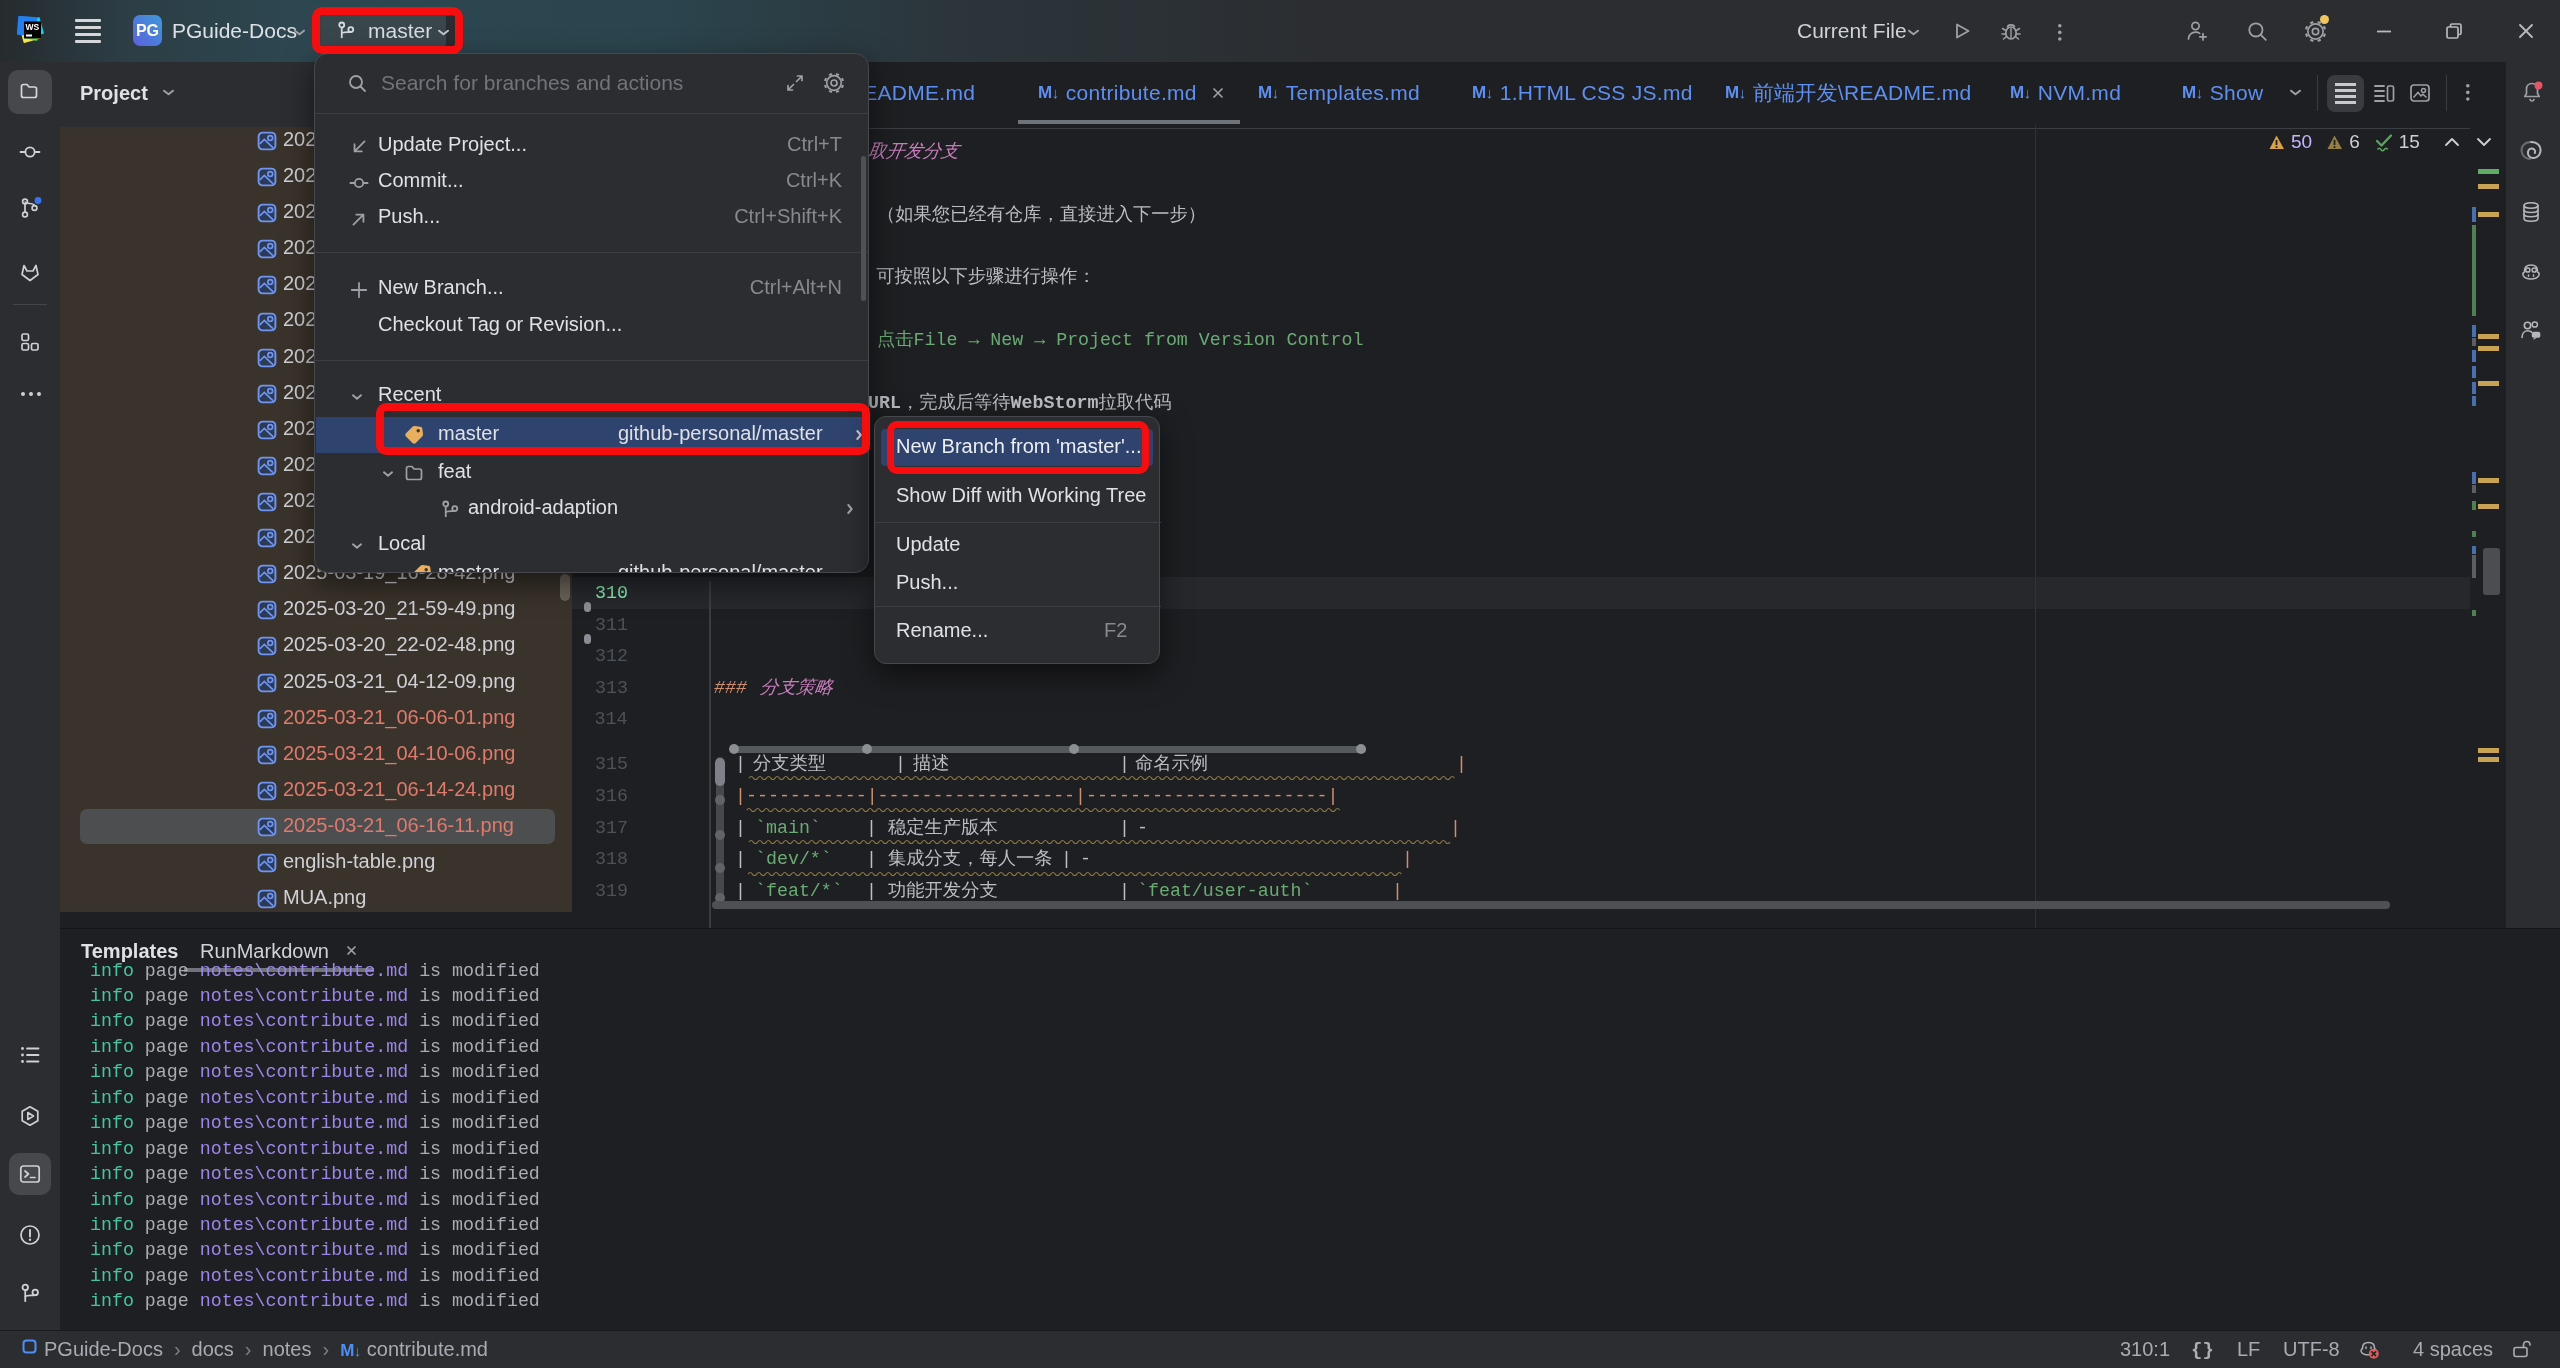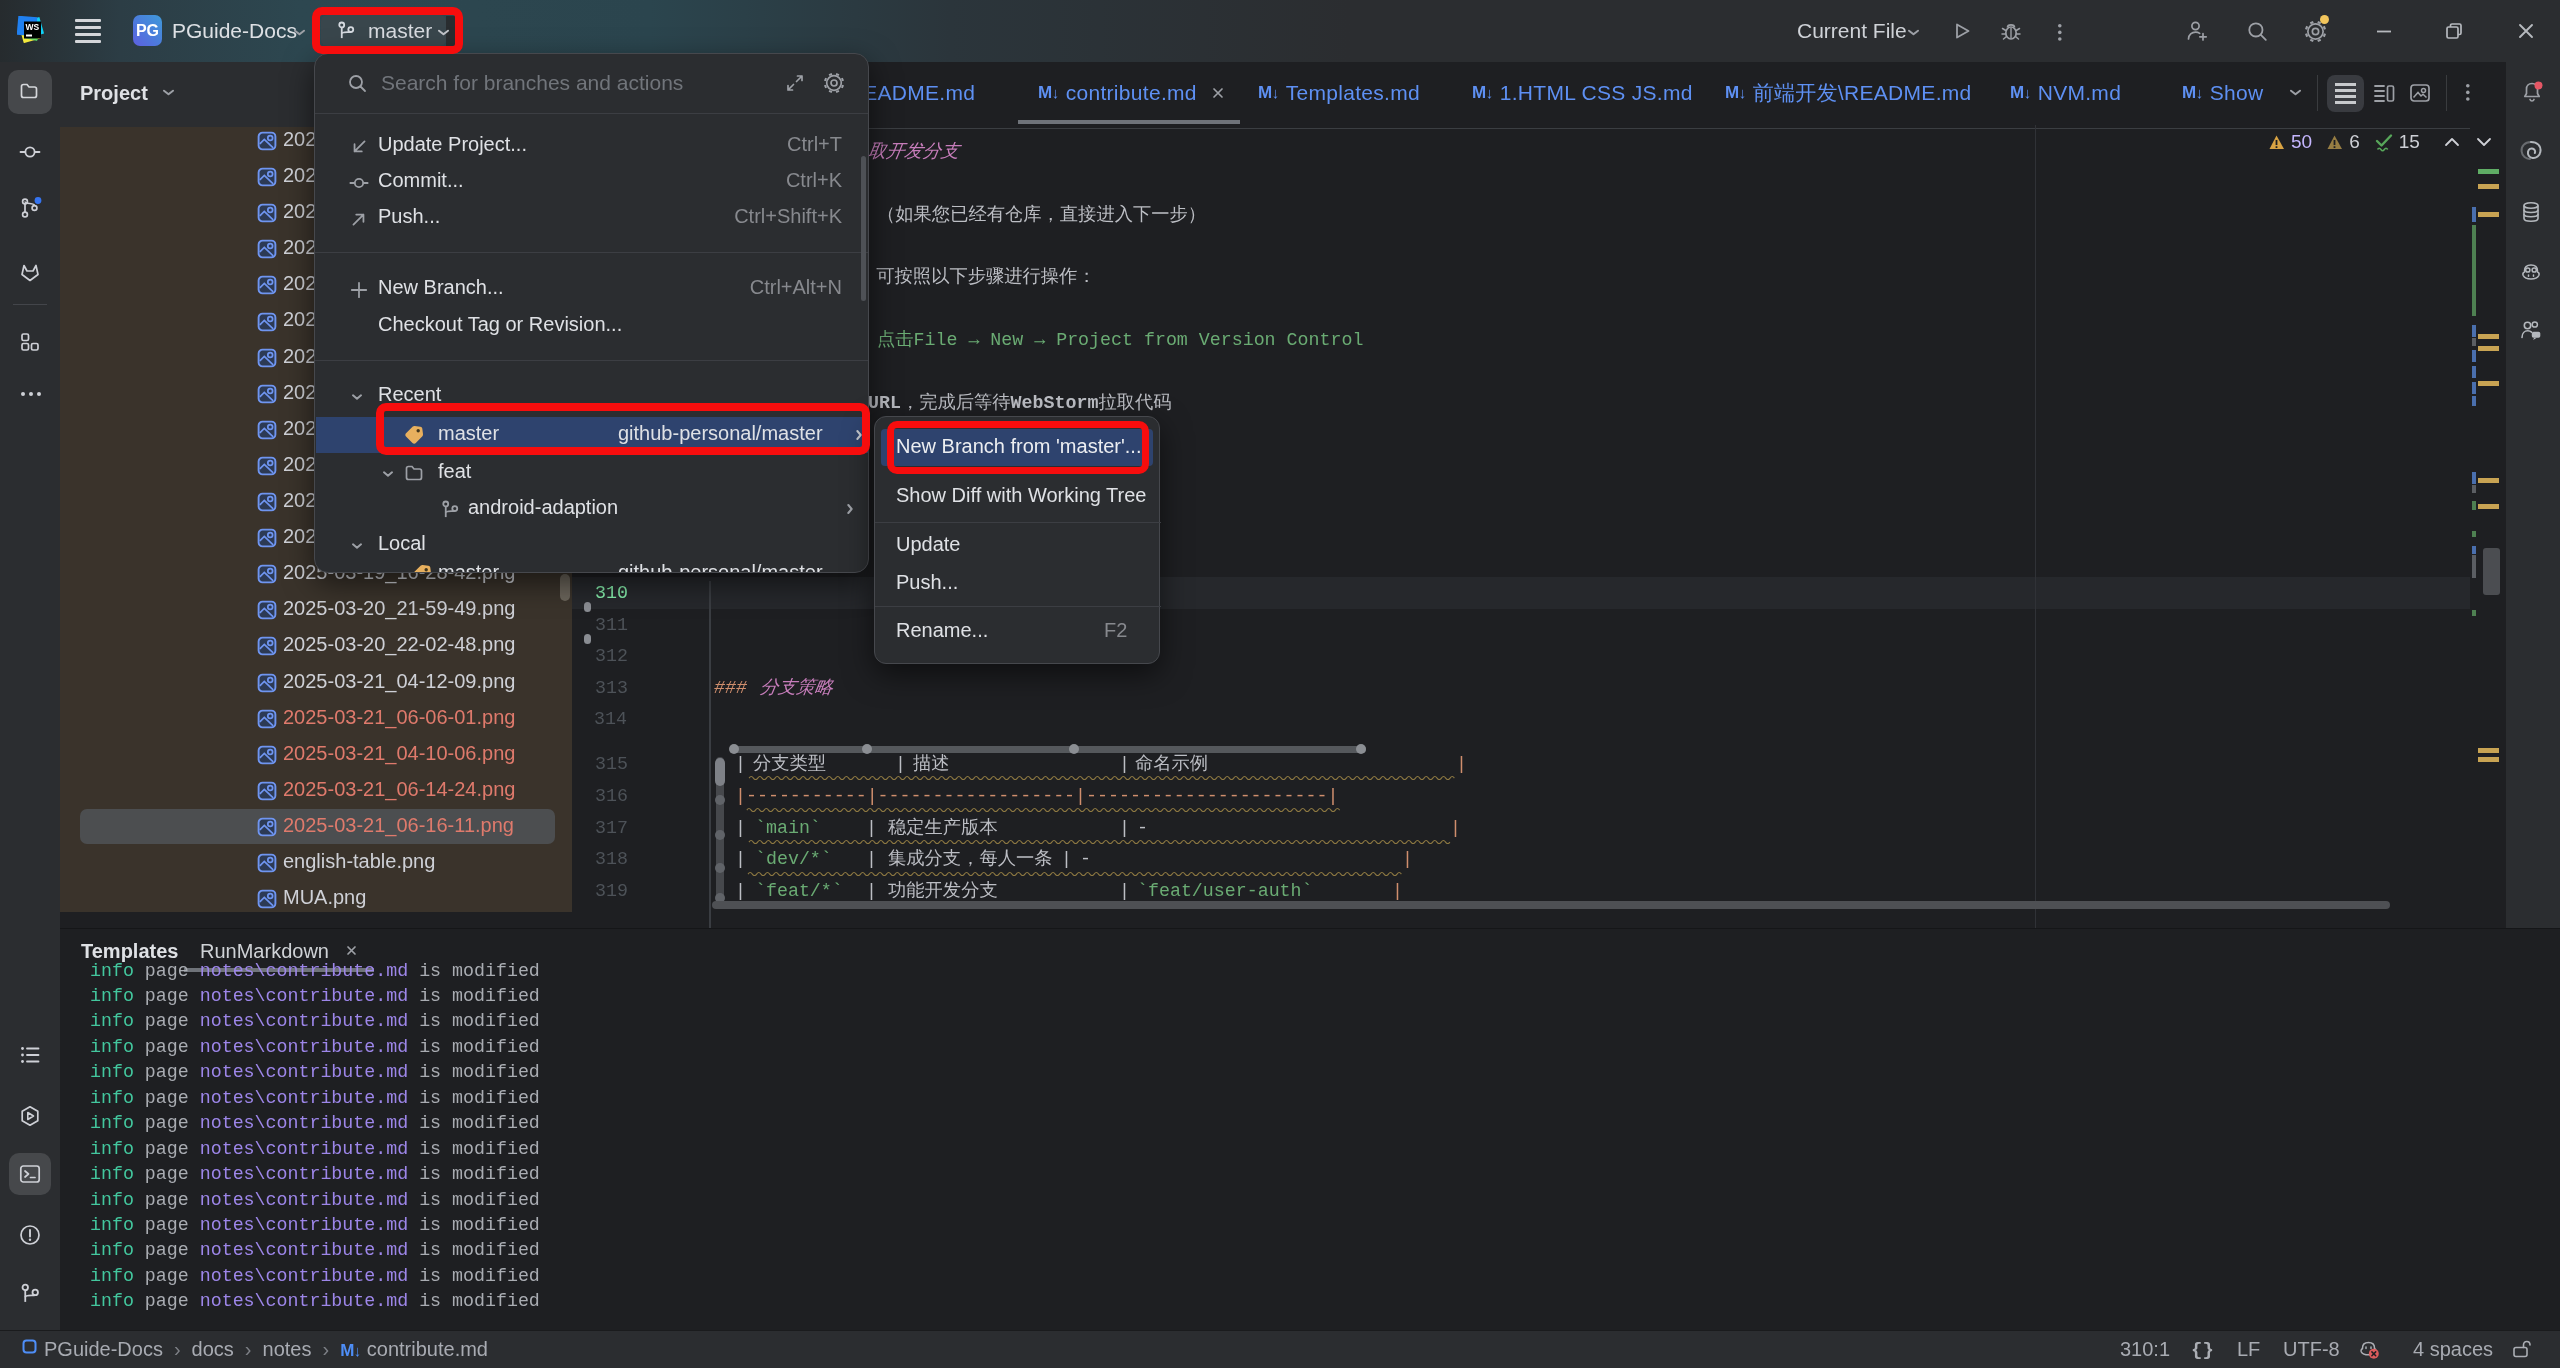--- a/index.html
+++ b/index.html
@@ -464,21 +464,21 @@
 <div class="a" style="left:0;top:484px;height:32px;width:1933px;line-height:32px;white-space:nowrap">
       <span style="position:absolute;left:22px;color:#4d5258;font-family:'Liberation Mono',monospace;font-size:18.3px;"><span style="display:inline-block;width:34px;text-align:right">311</span></span>
     </div>
 <div class="a" style="left:0;top:515px;height:32px;width:1933px;line-height:32px;white-space:nowrap">
       <span style="position:absolute;left:22px;color:#4d5258;font-family:'Liberation Mono',monospace;font-size:18.3px;"><span style="display:inline-block;width:34px;text-align:right">312</span></span>
     </div>
 <div class="a" style="left:0;top:547px;height:32px;width:1933px;line-height:32px;white-space:nowrap">
       <span style="position:absolute;left:22px;color:#4d5258;font-family:'Liberation Mono',monospace;font-size:18.3px;"><span style="display:inline-block;width:34px;text-align:right">313</span></span>
     </div>
 <div class="a" style="left:0;top:578px;height:32px;width:1933px;line-height:32px;white-space:nowrap">
-      <span style="position:absolute;left:22px;color:#4d5258;font-family:'Liberation Mono',monospace;font-size:18.3px;"><span style="display:inline-block;width:34px;text-align:left">314</span></span>
+      <span style="position:absolute;left:22px;color:#4d5258;font-family:'Liberation Mono',monospace;font-size:18.3px;"><span style="display:inline-block;width:34px;text-align:center">314</span></span>
     </div>
 <div class="a" style="left:0;top:623px;height:32px;width:1933px;line-height:32px;white-space:nowrap">
       <span style="position:absolute;left:22px;color:#4d5258;font-family:'Liberation Mono',monospace;font-size:18.3px;"><span style="display:inline-block;width:34px;text-align:right">315</span></span>
     </div>
 <div class="a" style="left:0;top:655px;height:32px;width:1933px;line-height:32px;white-space:nowrap">
       <span style="position:absolute;left:22px;color:#4d5258;font-family:'Liberation Mono',monospace;font-size:18.3px;"><span style="display:inline-block;width:34px;text-align:right">316</span></span>
     </div>
 <div class="a" style="left:0;top:687px;height:32px;width:1933px;line-height:32px;white-space:nowrap">
       <span style="position:absolute;left:22px;color:#4d5258;font-family:'Liberation Mono',monospace;font-size:18.3px;"><span style="display:inline-block;width:34px;text-align:right">317</span></span>
     </div>

